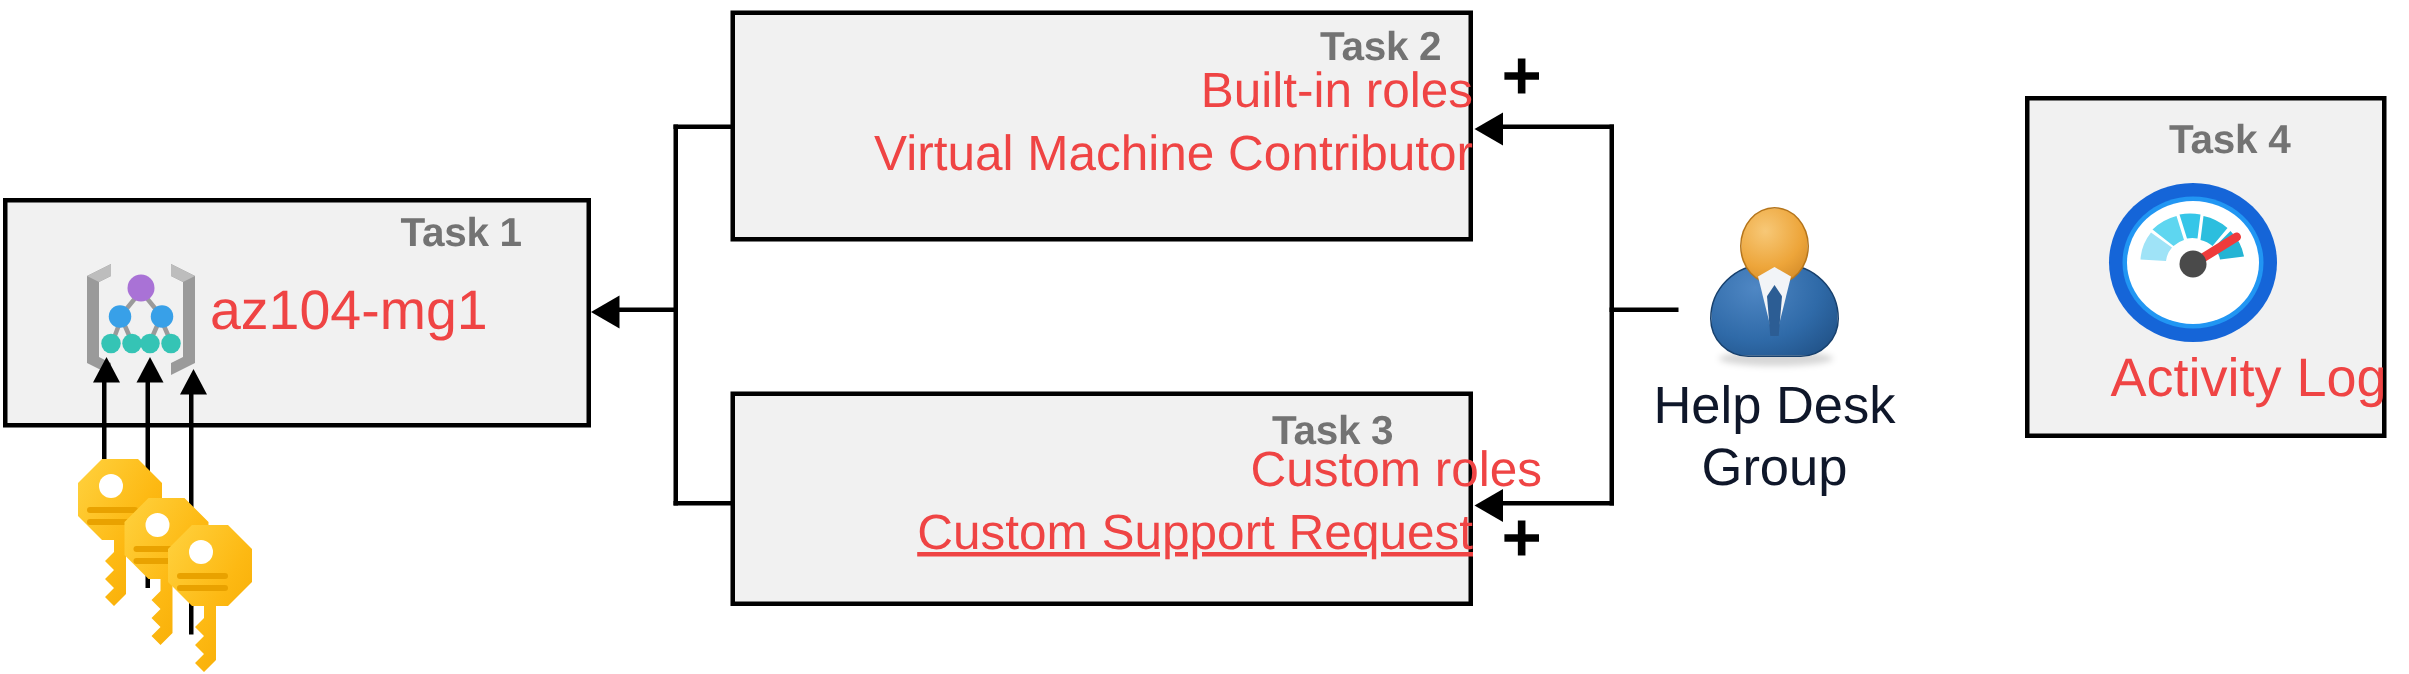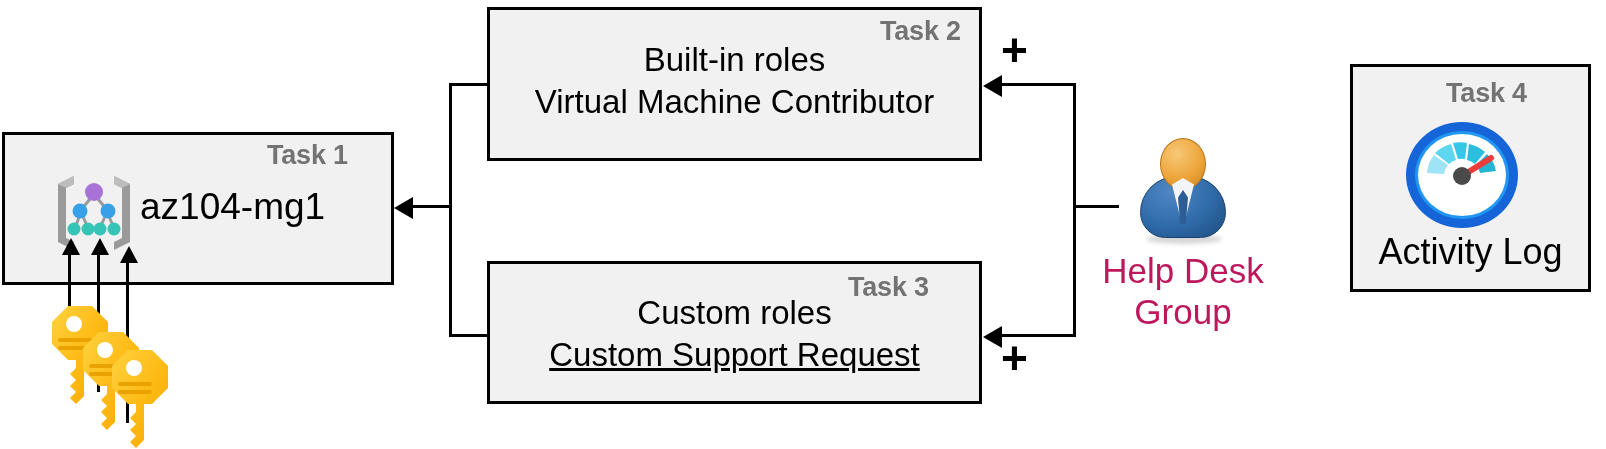--- a/index.html
+++ b/index.html
@@ -29,41 +29,41 @@
     position: absolute;
     color: #737373;
     font-weight: bold;
     font-size: 27px;
     line-height: 1;
     letter-spacing: -0.2px;
     white-space: nowrap;
   }
   .box-text {
     position: absolute;
-    color: #000000;
+    color: #ef4444;
     font-size: 33px;
     line-height: 1.22;
-    text-align: center;
+    text-align: right;
     white-space: nowrap;
     font-weight: 400;
   }
 
   
   #task1 { left: 2px; top: 132px; width: 392px; height: 153px; }
   #task1-label { right: 22px; top: 10px; }
   #task1-title { left: 140px; top: 184px; font-size: 37px; }
 
   
   #task2 { left: 487px; top: 7px; width: 495px; height: 154px; }
   #task2-line1 { left: 487px; top: 40px; width: 495px; }
   #task2-line2 { left: 487px; top: 82px; width: 495px; }
 
   
   #task3 { left: 487px; top: 261px; width: 495px; height: 143px; }
-  #task3-line1 { left: 487px; top: 293px; width: 495px; }
+  #task3-line1 { left: 487px; top: 293px; width: 495px; padding-left: 46px; }
   #task3-line2 { left: 487px; top: 335px; width: 495px; text-decoration: underline; }
 
   
   #task4 { left: 1350px; top: 64px; width: 241px; height: 228px; }
   #task4-label { left: 0; right: 0; top: 14px; text-align: center; }
   #task4-title { left: 1350px; top: 230px; width: 241px; font-size: 36px; }
 
   
   .hline {
     position: absolute;
@@ -153,21 +153,21 @@
     left: 18px; top: 96px;
     width: 76px; height: 10px;
     border-radius: 50%;
     background: rgba(0,0,0,0.16);
     filter: blur(2px);
     z-index: 1;
   }
   #helpdesk-label {
     font-size: 35px;
     line-height: 1.18;
-    color: #be185d;
+    color: #0f172a;
     margin-top: 4px;
     white-space: pre-line;
   }
 
   
   #mg-icon { position: absolute; left: 48px; top: 170px; width: 92px; height: 86px; }
 
   
   #gauge-icon { position: absolute; left: 1403px; top: 120px; width: 118px; height: 110px; }
 

